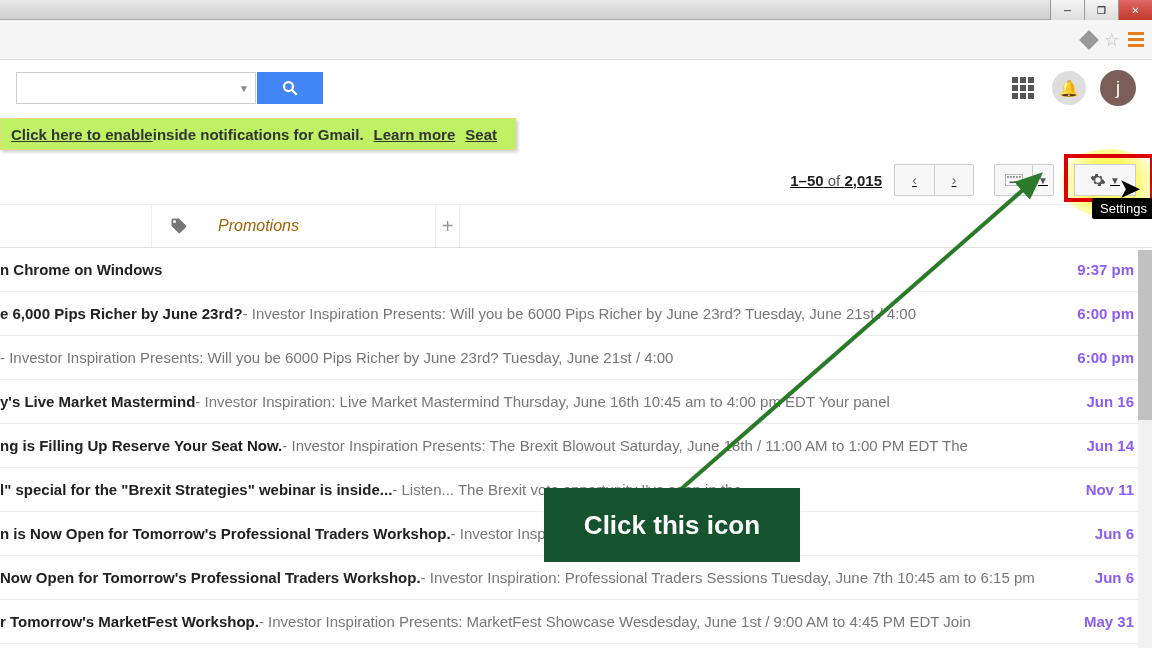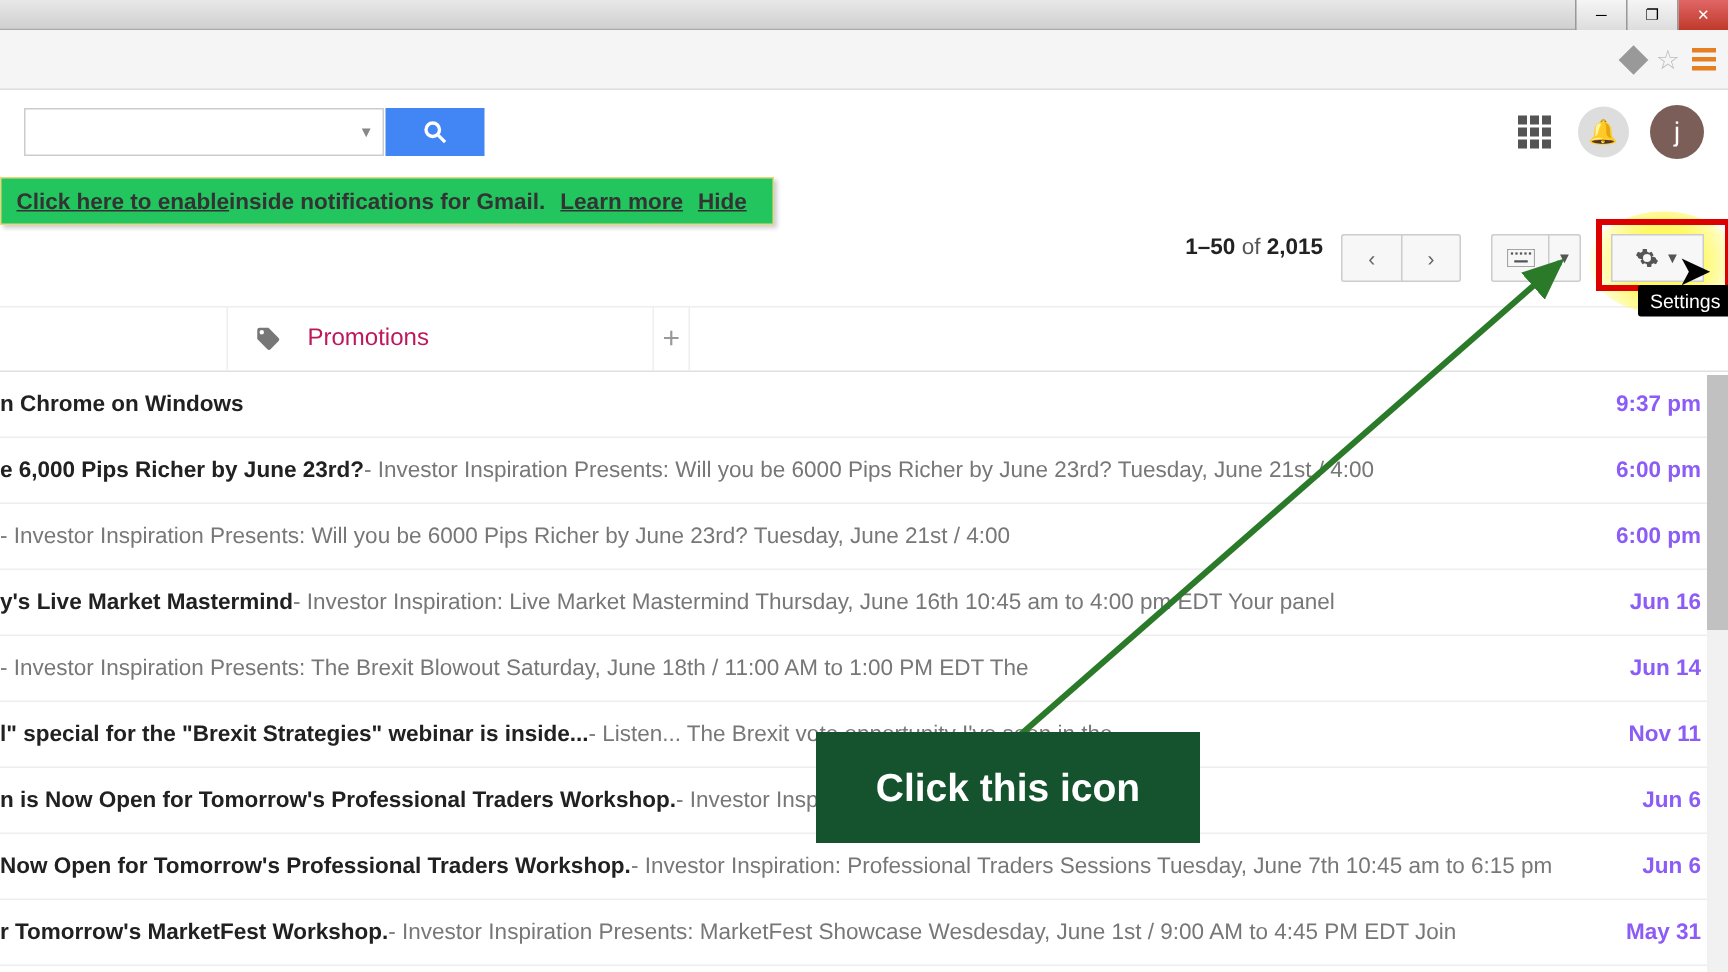--- a/index.html
+++ b/index.html
@@ -24,27 +24,27 @@
 .searchbox .drop { font-size: 10px; color: #888; }
 .searchbtn { width: 66px; height: 32px; background: #4285f4; color: #fff; display: flex; align-items: center; justify-content: center; margin-left: 1px; }
 .searchbtn svg { width: 18px; height: 18px; }
 .spacer { flex: 1; }
 .apps { width: 22px; height: 22px; display: grid; grid-template-columns: repeat(3,1fr); grid-template-rows: repeat(3,1fr); gap: 2px; margin: 0 18px; }
 .apps div { background: #555; }
 .bell { width: 34px; height: 34px; border-radius: 50%; background: #ddd; display: flex; align-items: center; justify-content: center; color: #555; font-size: 16px; }
 .avatar { width: 36px; height: 36px; border-radius: 50%; background: #7b5e57; color: #fff; display: flex; align-items: center; justify-content: center; font-size: 18px; margin-left: 14px; }
 
 
-.banner { position: absolute; top: 118px; left: 0; width: 516px; height: 32px; background: #22c55e; border: 1px solid #e6d87f; display: flex; align-items: center; padding: 0 10px; font-size: 15px; color: #333; box-shadow: 2px 2px 3px rgba(0,0,0,0.2); }
+.banner { position: absolute; top: 118px; left: 0; width: 516px; height: 32px; background: #bef264; border: 1px solid #e6d87f; display: flex; align-items: center; padding: 0 10px; font-size: 15px; color: #333; box-shadow: 2px 2px 3px rgba(0,0,0,0.2); }
 .banner .u { text-decoration: underline; font-weight: bold; }
 .banner .n { font-weight: bold; }
 .banner .l { text-decoration: underline; font-weight: bold; margin-left: 10px; }
 
 
-.toolbar { height: 48px; display: flex; justify-content: flex-end; padding: 0 16px 0 0; gap: 0; margin-top: 40px; }
+.toolbar { height: 48px; display: flex; align-items: center; justify-content: flex-end; padding: 0 16px 0 0; gap: 0; margin-top: 40px; text-decoration: underline; }
 .pagecount { font-size: 15px; color: #555; margin-right: 12px; }
 .pagecount b { color: #222; font-weight: bold; }
 .navbtn { width: 40px; height: 32px; border: 1px solid #ccc; background: #f7f7f7; display: flex; align-items: center; justify-content: center; font-size: 14px; color: #666; }
 .navbtn.left { border-right: none; border-radius: 2px 0 0 2px; }
 .navbtn.right { border-radius: 0 2px 2px 0; }
 .keyboard-btn { margin-left: 20px; display: flex; }
 .kbd { width: 38px; height: 32px; border: 1px solid #ccc; background: #f7f7f7; display: flex; align-items: center; justify-content: center; border-right: none; border-radius: 2px 0 0 2px; }
 .kbd-drop { width: 22px; height: 32px; border: 1px solid #ccc; background: #f7f7f7; display: flex; align-items: center; justify-content: center; border-radius: 0 2px 2px 0; font-size: 10px; color: #555; }
 .kbd svg { width: 18px; height: 12px; }
 
@@ -54,21 +54,21 @@
 .settings-border { position: absolute; top: -10px; left: -10px; width: 90px; height: 48px; border: 4px solid #d00; }
 .settings-btn { width: 62px; height: 32px; border: 1px solid #ccc; background: #f7f7f7; display: flex; align-items: center; justify-content: center; gap: 4px; position: relative; }
 .gear { width: 16px; height: 16px; }
 .settings-btn .drop { font-size: 10px; color: #555; }
 .tooltip { position: absolute; top: 34px; left: 18px; background: #000; color: #fff; font-size: 13px; padding: 3px 8px; border-radius: 2px; }
 .cursor-arrow { position: absolute; top: 8px; left: 44px; font-size: 28px; color: #000; pointer-events: none; }
 
 
 .tabs { height: 44px; display: flex; align-items: stretch; border-top: 1px solid #eee; border-bottom: 1px solid #e0e0e0; }
 .tab { width: 152px; border-right: 1px solid #eee; }
-.tab.promo { width: 284px; display: flex; align-items: center; padding: 0 18px; gap: 17px; color: #be185d; font-size: 16px; }
+.tab.promo { width: 284px; display: flex; align-items: center; padding: 0 18px; gap: 30px; color: #a16207; font-size: 16px; font-style: italic; }
 .tag-icon { width: 18px; height: 18px; }
 .tab.add { width: 24px; display: flex; align-items: center; justify-content: center; color: #999; font-size: 20px; }
 
 
 .emails { }
 .email { height: 44px; border-bottom: 1px solid #eee; display: flex; align-items: center; padding: 0 18px 1px 0; font-size: 15px; color: #222; white-space: nowrap; overflow: hidden; }
 .email .subj { font-weight: bold; color: #212121; }
 .email .body { color: #777; }
 .email .time { margin-left: auto; font-weight: bold; color: #8b5cf6; font-size: 15px; padding-left: 12px; }
 
@@ -130,21 +130,21 @@
       <div></div>
     </div>
   <div class="bell">🔔</div>
   <div class="avatar">j</div>
 </div>
 
 <div class="banner">
   <span class="u">Click here to enable</span>
   <span class="n"> inside notifications for Gmail.</span>
   <span class="l">Learn more</span>
-  <span class="l">Hide</span>
+  <span class="l">Seat</span>
 </div>
 
 <div class="toolbar">
   <div class="pagecount">
     <b>1–50</b><span> of </span><b>2,015</b>
   </div>
   <div class="navbtn left">‹</div>
   <div class="navbtn right">›</div>
   <div class="keyboard-btn">
     <div class="kbd">
@@ -198,20 +198,21 @@
   <div class="email">
       <span class="body"> - Investor Inspiration Presents: Will you be 6000 Pips Richer by June 23rd? Tuesday, June 21st / 4:00</span>
       <span class="time">6:00 pm</span>
     </div>
   <div class="email">
       <span class="subj">y's Live Market Mastermind</span>
       <span class="body"> - Investor Inspiration: Live Market Mastermind Thursday, June 16th 10:45 am to 4:00 pm EDT Your panel</span>
       <span class="time">Jun 16</span>
     </div>
   <div class="email">
+      <span class="subj">ng is Filling Up Reserve Your Seat Now.</span>
       <span class="body"> - Investor Inspiration Presents: The Brexit Blowout Saturday, June 18th / 11:00 AM to 1:00 PM EDT The</span>
       <span class="time">Jun 14</span>
     </div>
   <div class="email">
       <span class="subj">l" special for the "Brexit Strategies" webinar is inside...</span>
       <span class="body"> - Listen... The Brexit vote                                            opportunity I've seen in the</span>
       <span class="time">Nov 11</span>
     </div>
   <div class="email">
       <span class="subj">n is Now Open for Tomorrow's Professional Traders Workshop.</span>

